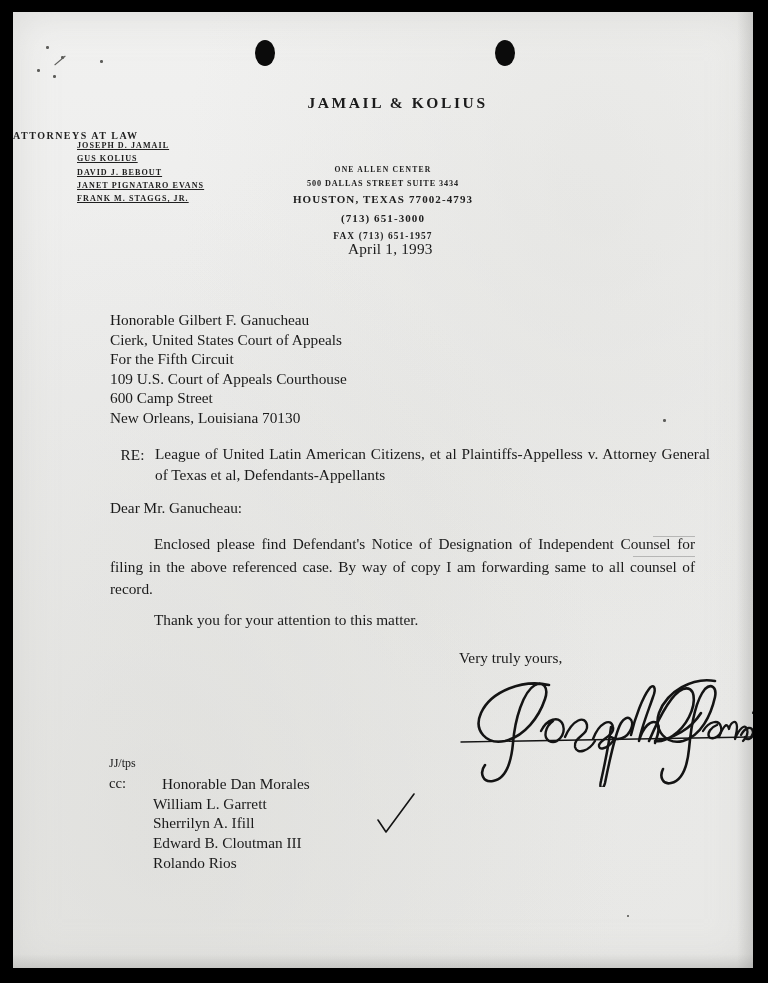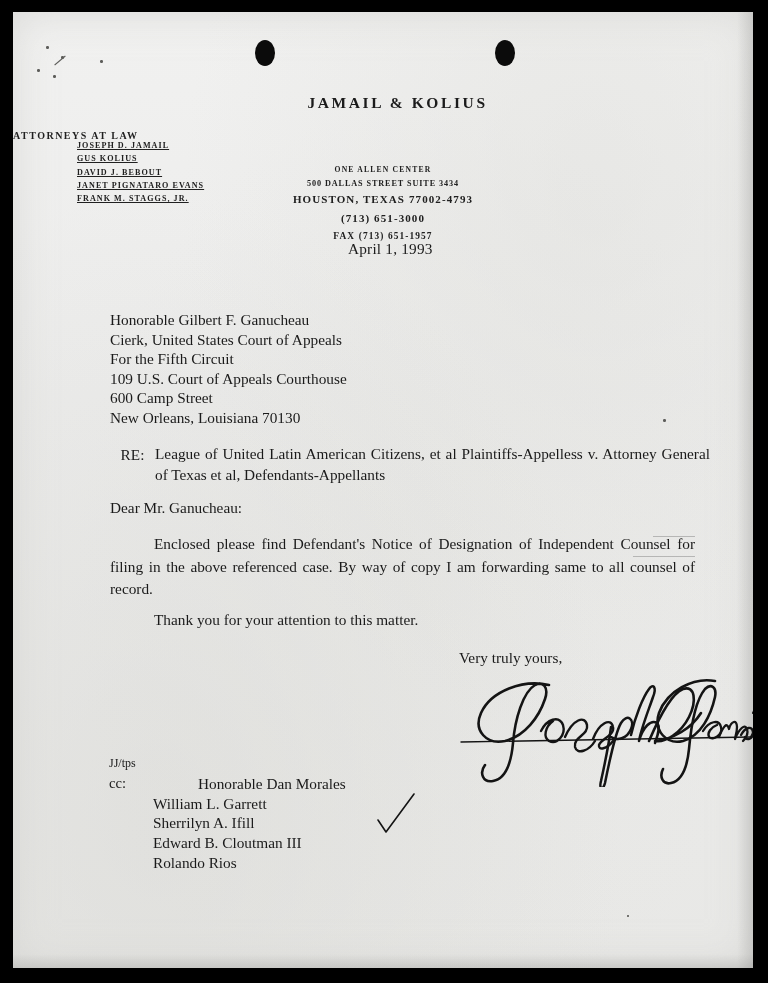--- a/index.html
+++ b/index.html
@@ -261,21 +261,20 @@
     left: 96px;
     top: 742px;
     font-size: 15.3px;
     line-height: 19.8px;
     color: #1a1a1a;
   }
   #initials-line { font-size: 12px; }
   .cc-row {
     display: flex;
     white-space: nowrap;
-    gap: 36px;
   }
   #cc-label {
     width: 44px;
     flex: 0 0 44px;
     font-size: 14.6px;
   }
   .cc-name {
     padding-left: 44px;
     white-space: nowrap;
   }

